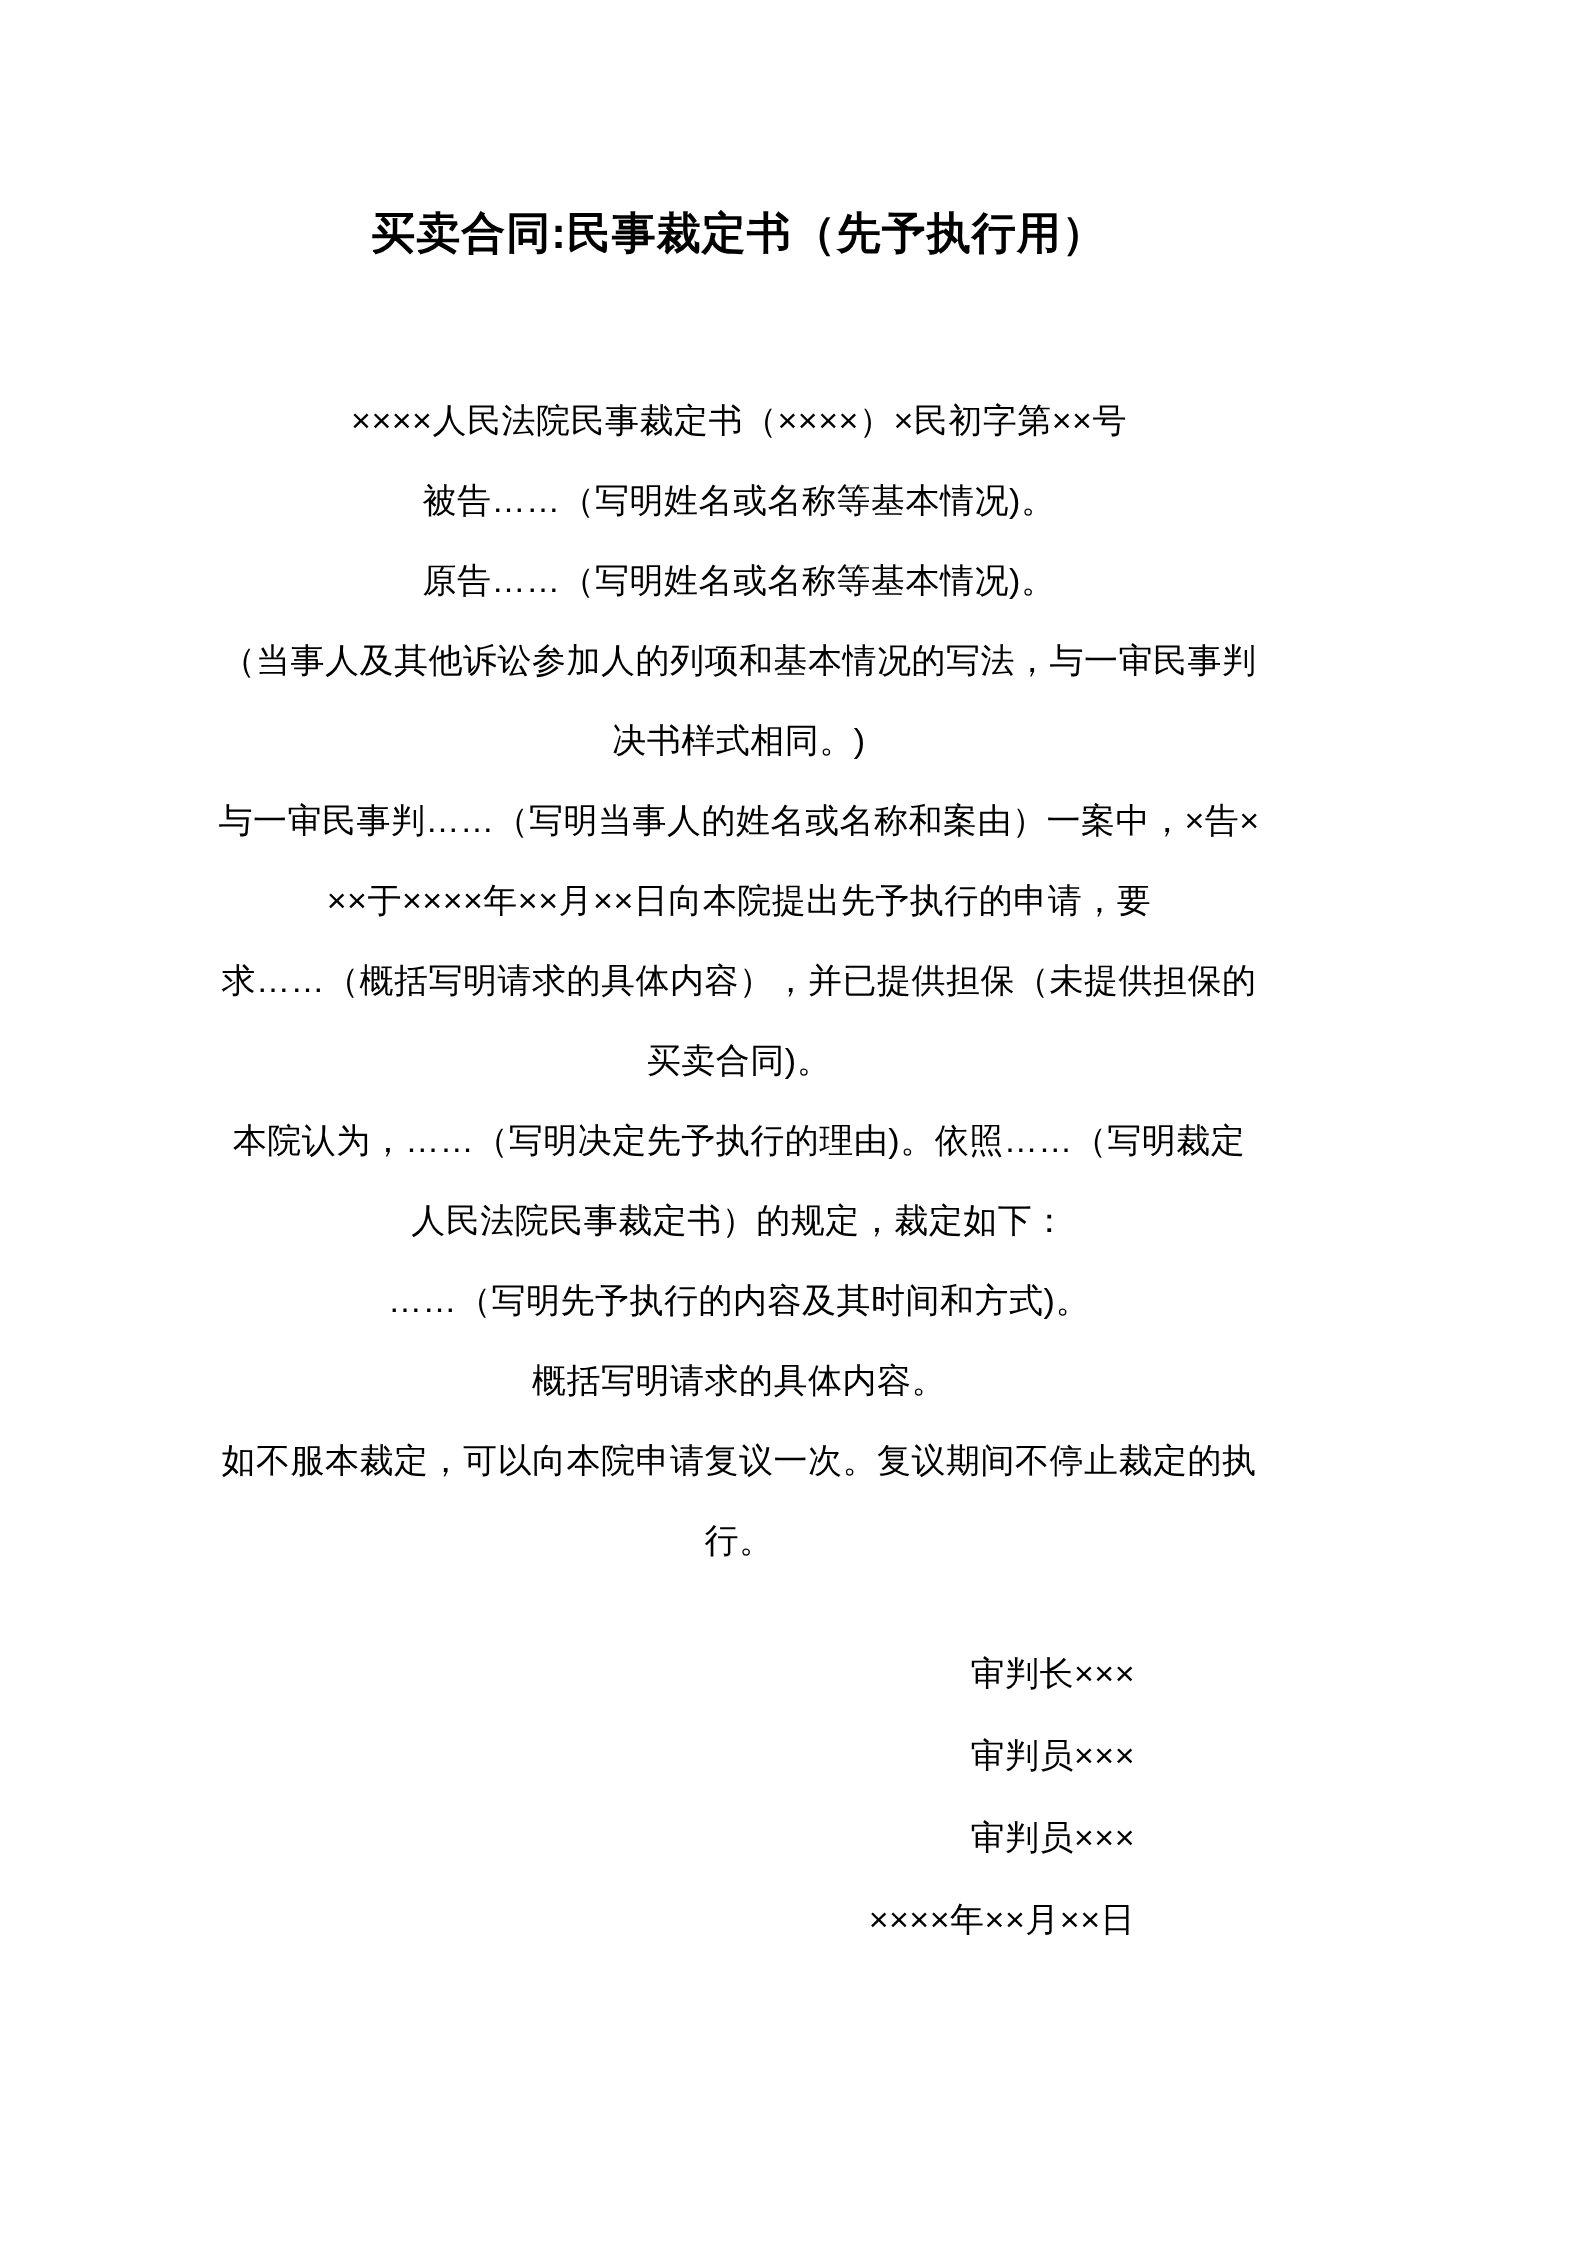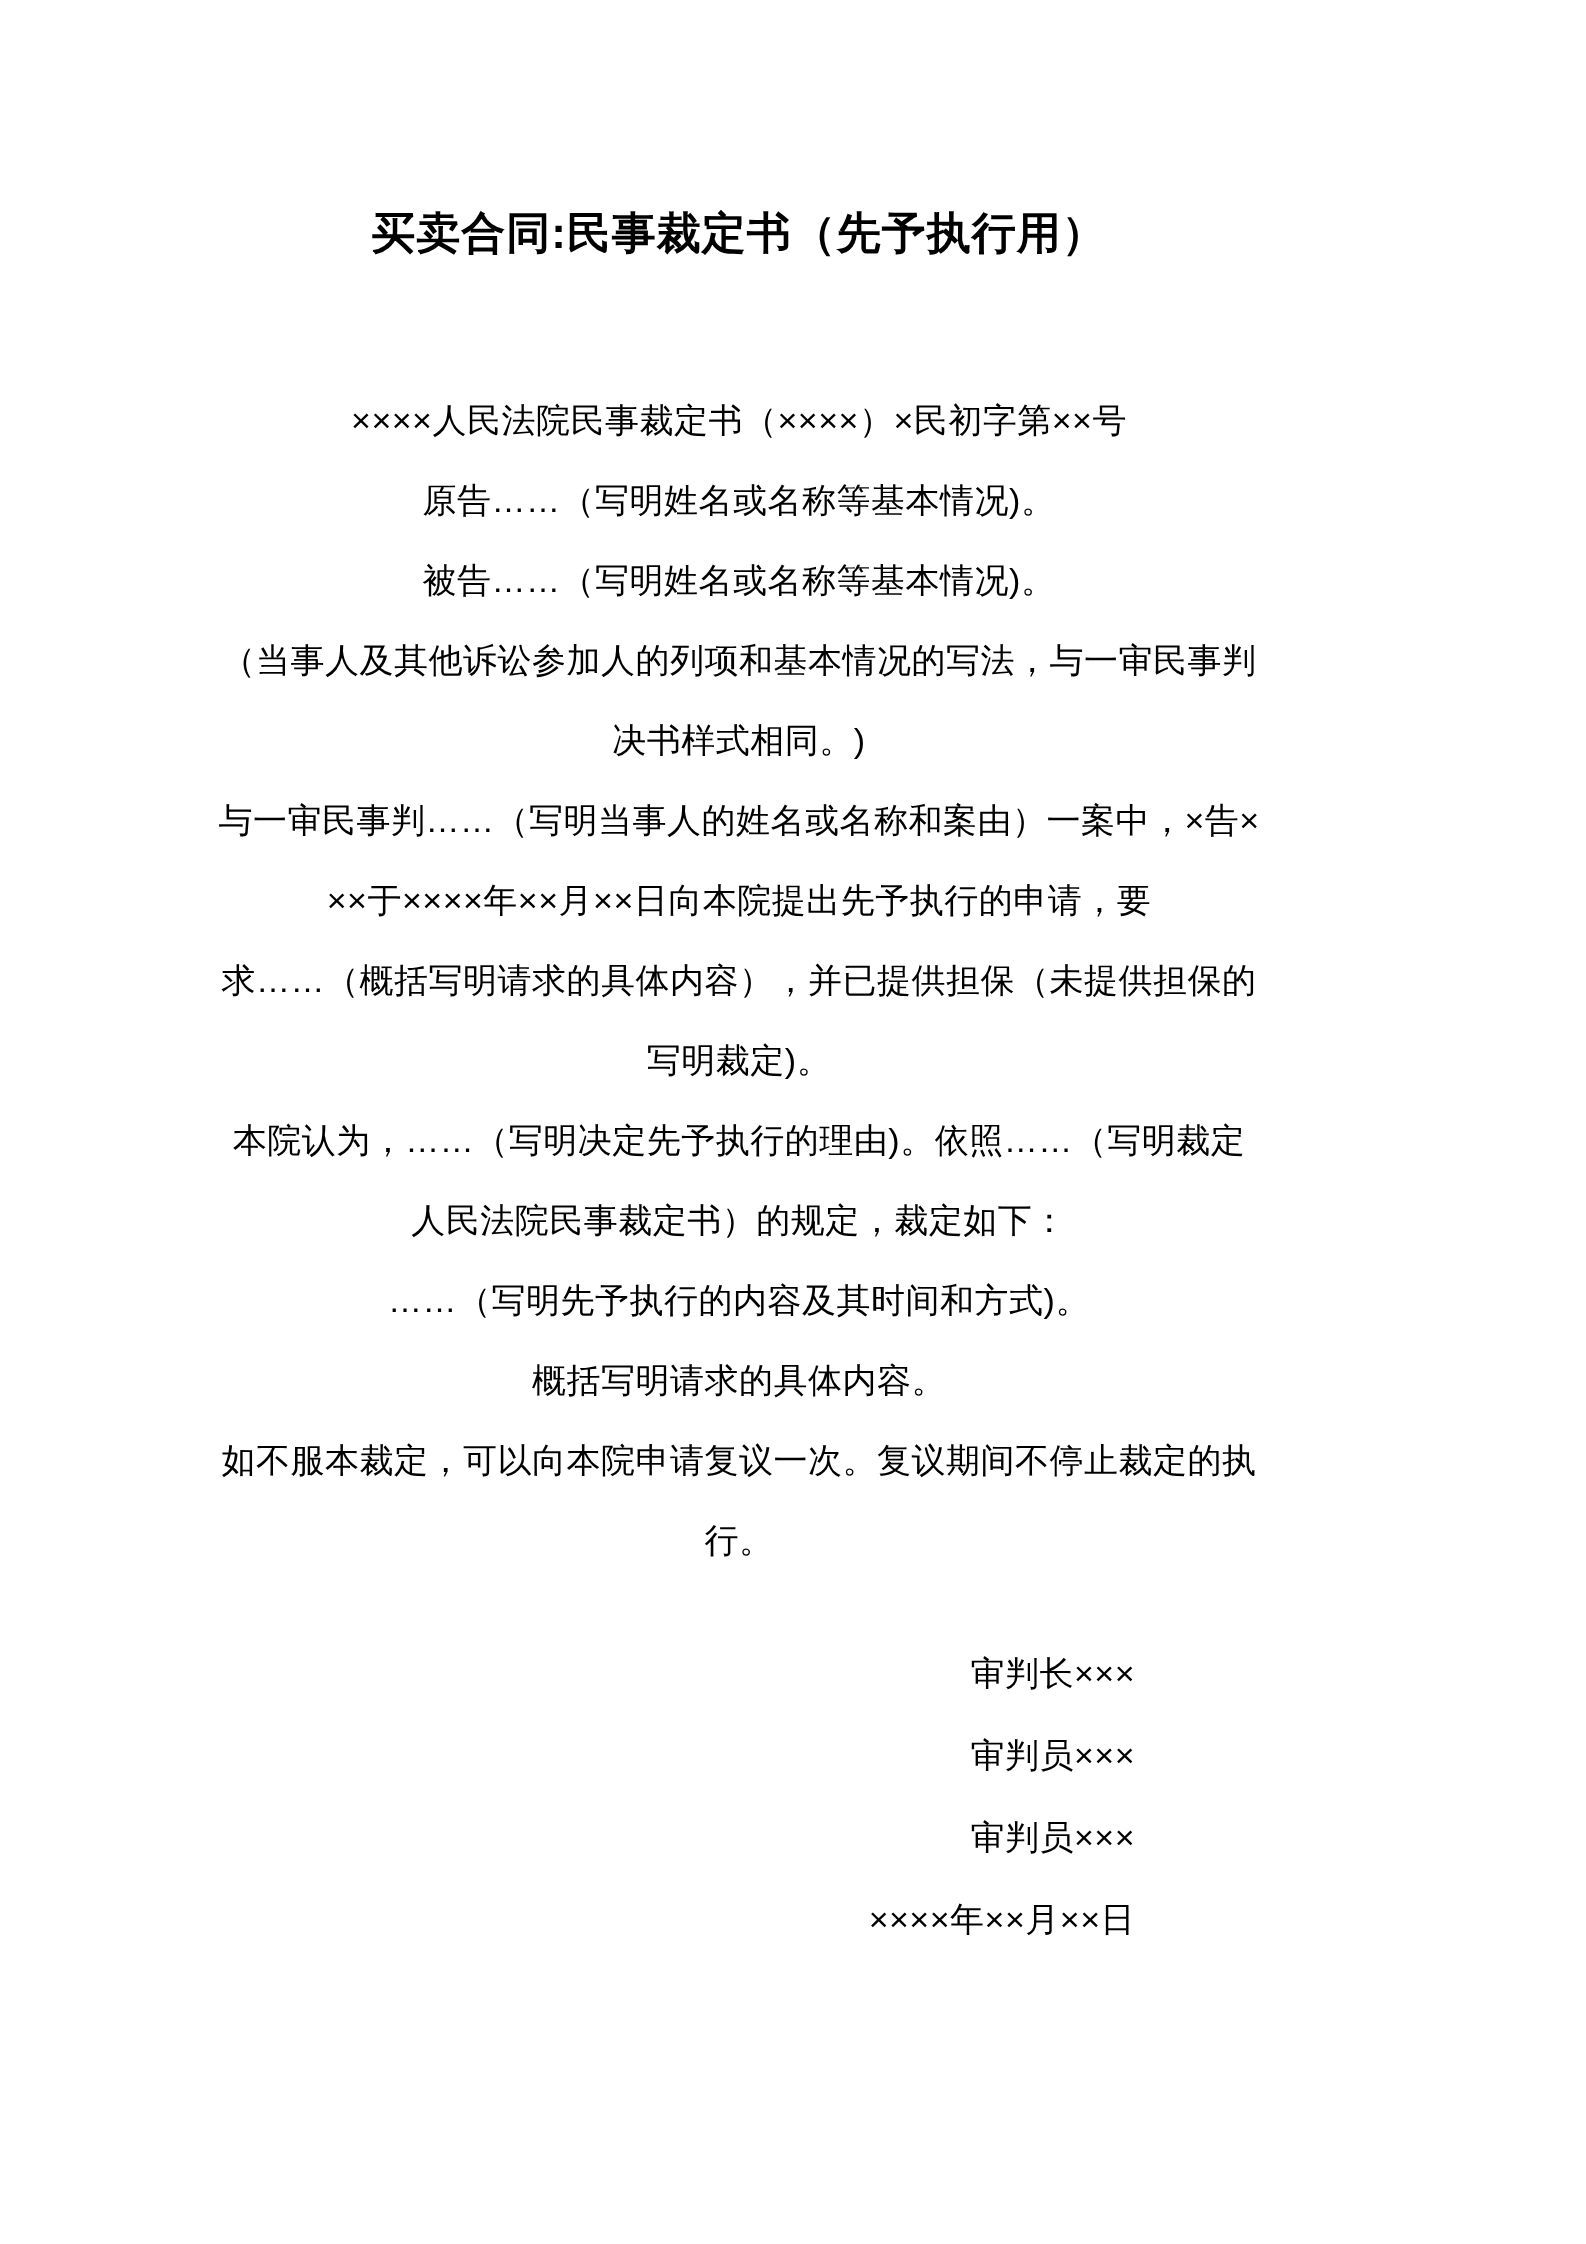--- a/index.html
+++ b/index.html
@@ -56,28 +56,28 @@
 </head>
 <body>
 
 <div class="page">
   <div class="content">
 
     <h1 class="doc-title">买卖合同:民事裁定书（先予执行用）</h1>
 
     <div class="body-lines">
       <div class="line">××××人民法院民事裁定书（××××）×民初字第××号</div>
+      <div class="line">被告……（写明姓名或名称等基本情况)。</div>
       <div class="line">原告……（写明姓名或名称等基本情况)。</div>
-      <div class="line">被告……（写明姓名或名称等基本情况)。</div>
       <div class="line">（当事人及其他诉讼参加人的列项和基本情况的写法，与一审民事判</div>
       <div class="line">决书样式相同。)</div>
       <div class="line">与一审民事判……（写明当事人的姓名或名称和案由）一案中，×告×</div>
       <div class="line">××于××××年××月××日向本院提出先予执行的申请，要</div>
       <div class="line">求……（概括写明请求的具体内容），并已提供担保（未提供担保的</div>
-      <div class="line">写明裁定)。</div>
+      <div class="line">买卖合同)。</div>
       <div class="line">本院认为，……（写明决定先予执行的理由)。依照……（写明裁定</div>
       <div class="line">人民法院民事裁定书）的规定，裁定如下：</div>
       <div class="line">……（写明先予执行的内容及其时间和方式)。</div>
       <div class="line">概括写明请求的具体内容。</div>
       <div class="line">如不服本裁定，可以向本院申请复议一次。复议期间不停止裁定的执</div>
       <div class="line">行。</div>
     </div>
 
     <div class="signature-block">
       <div class="line">审判长×××</div>

